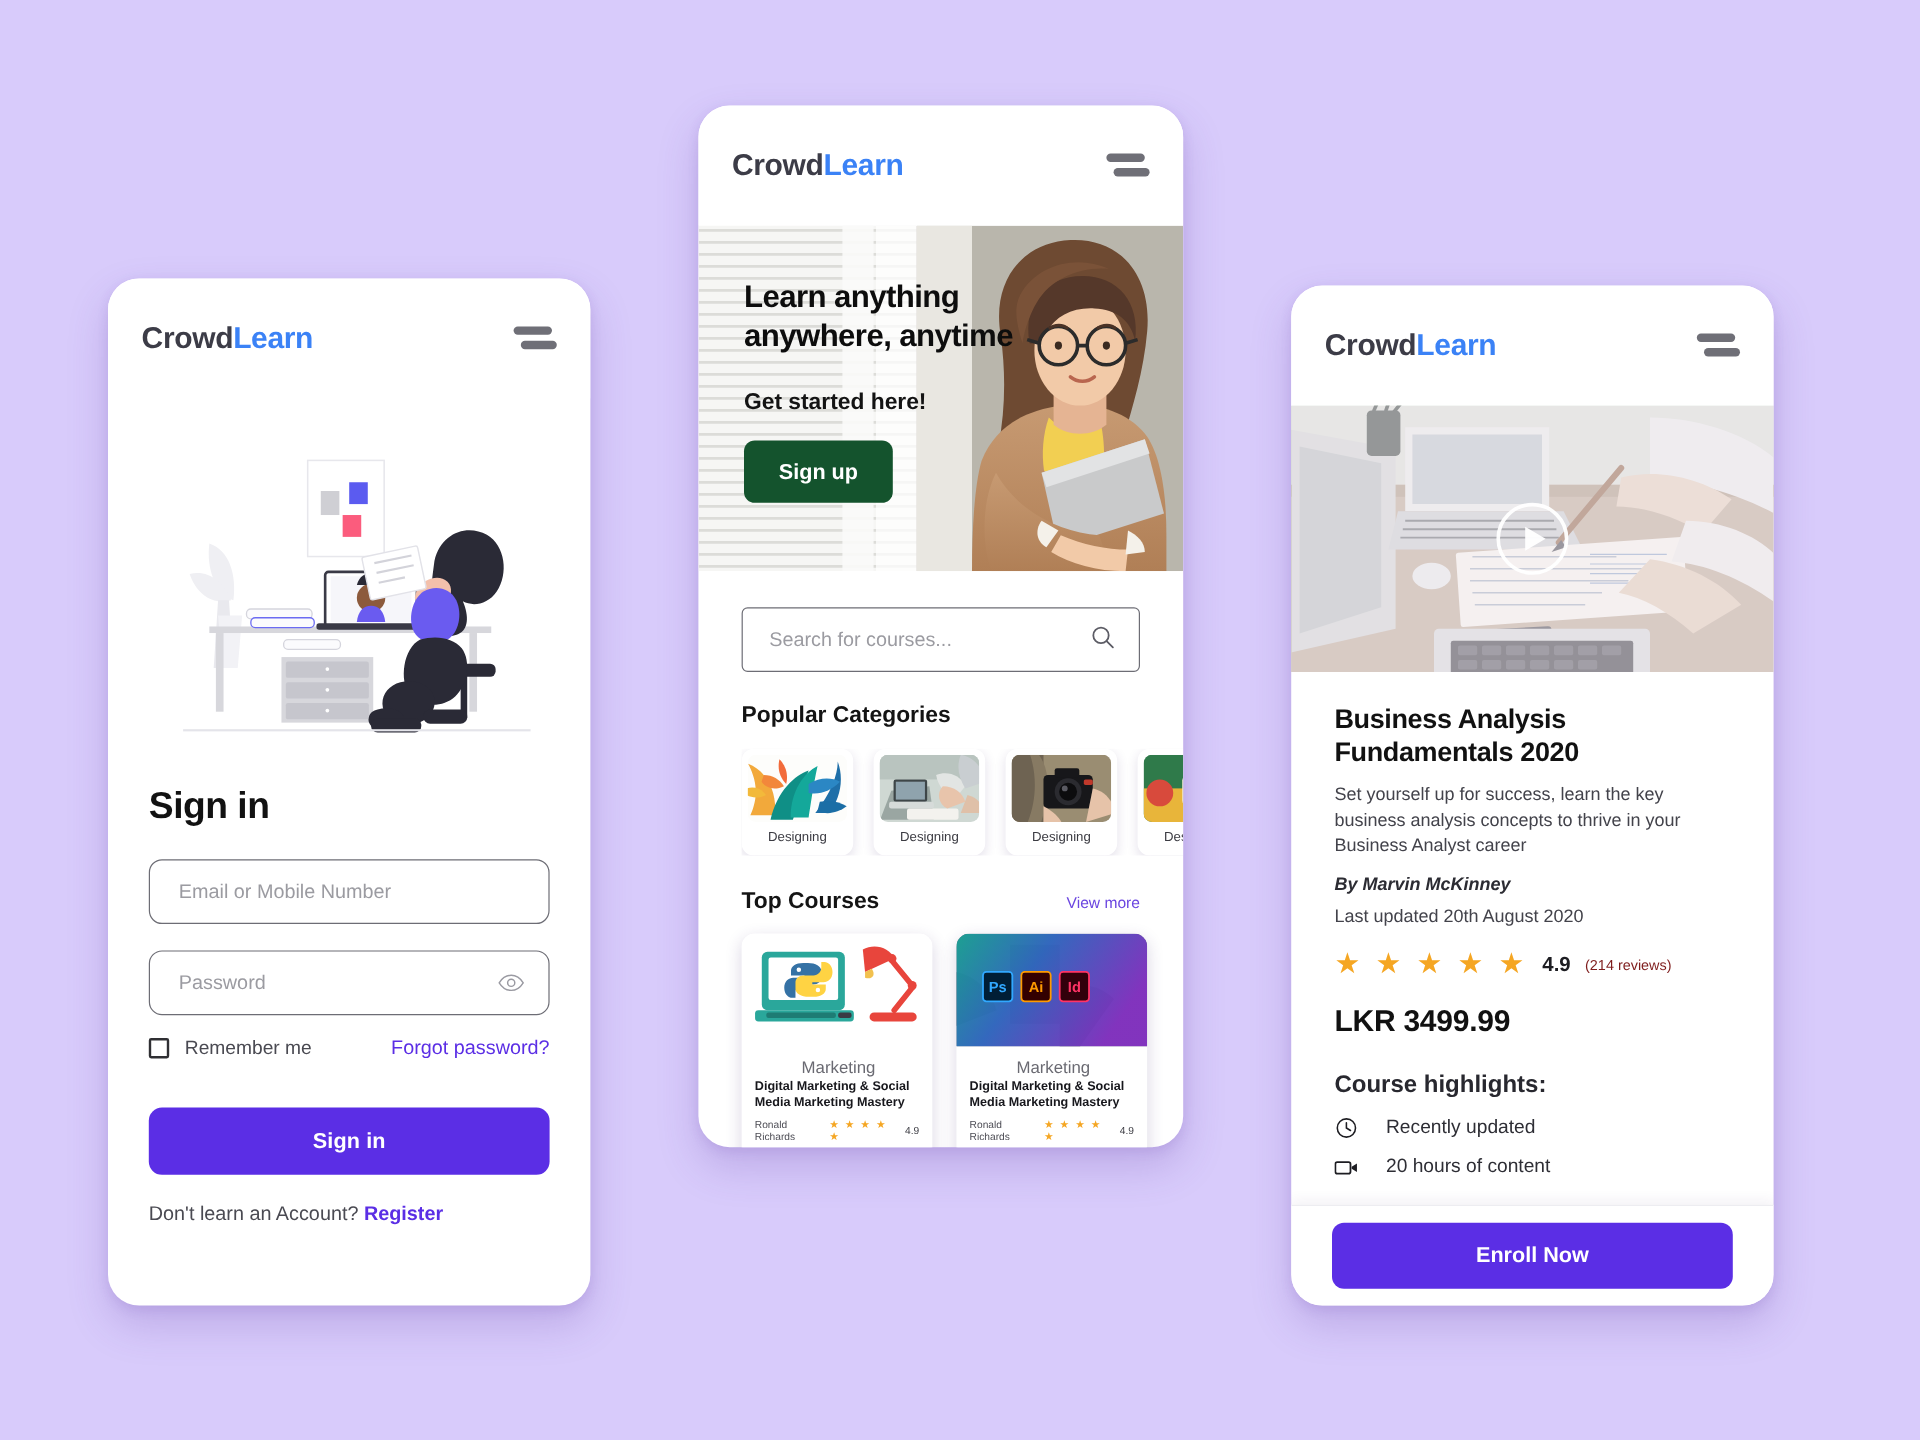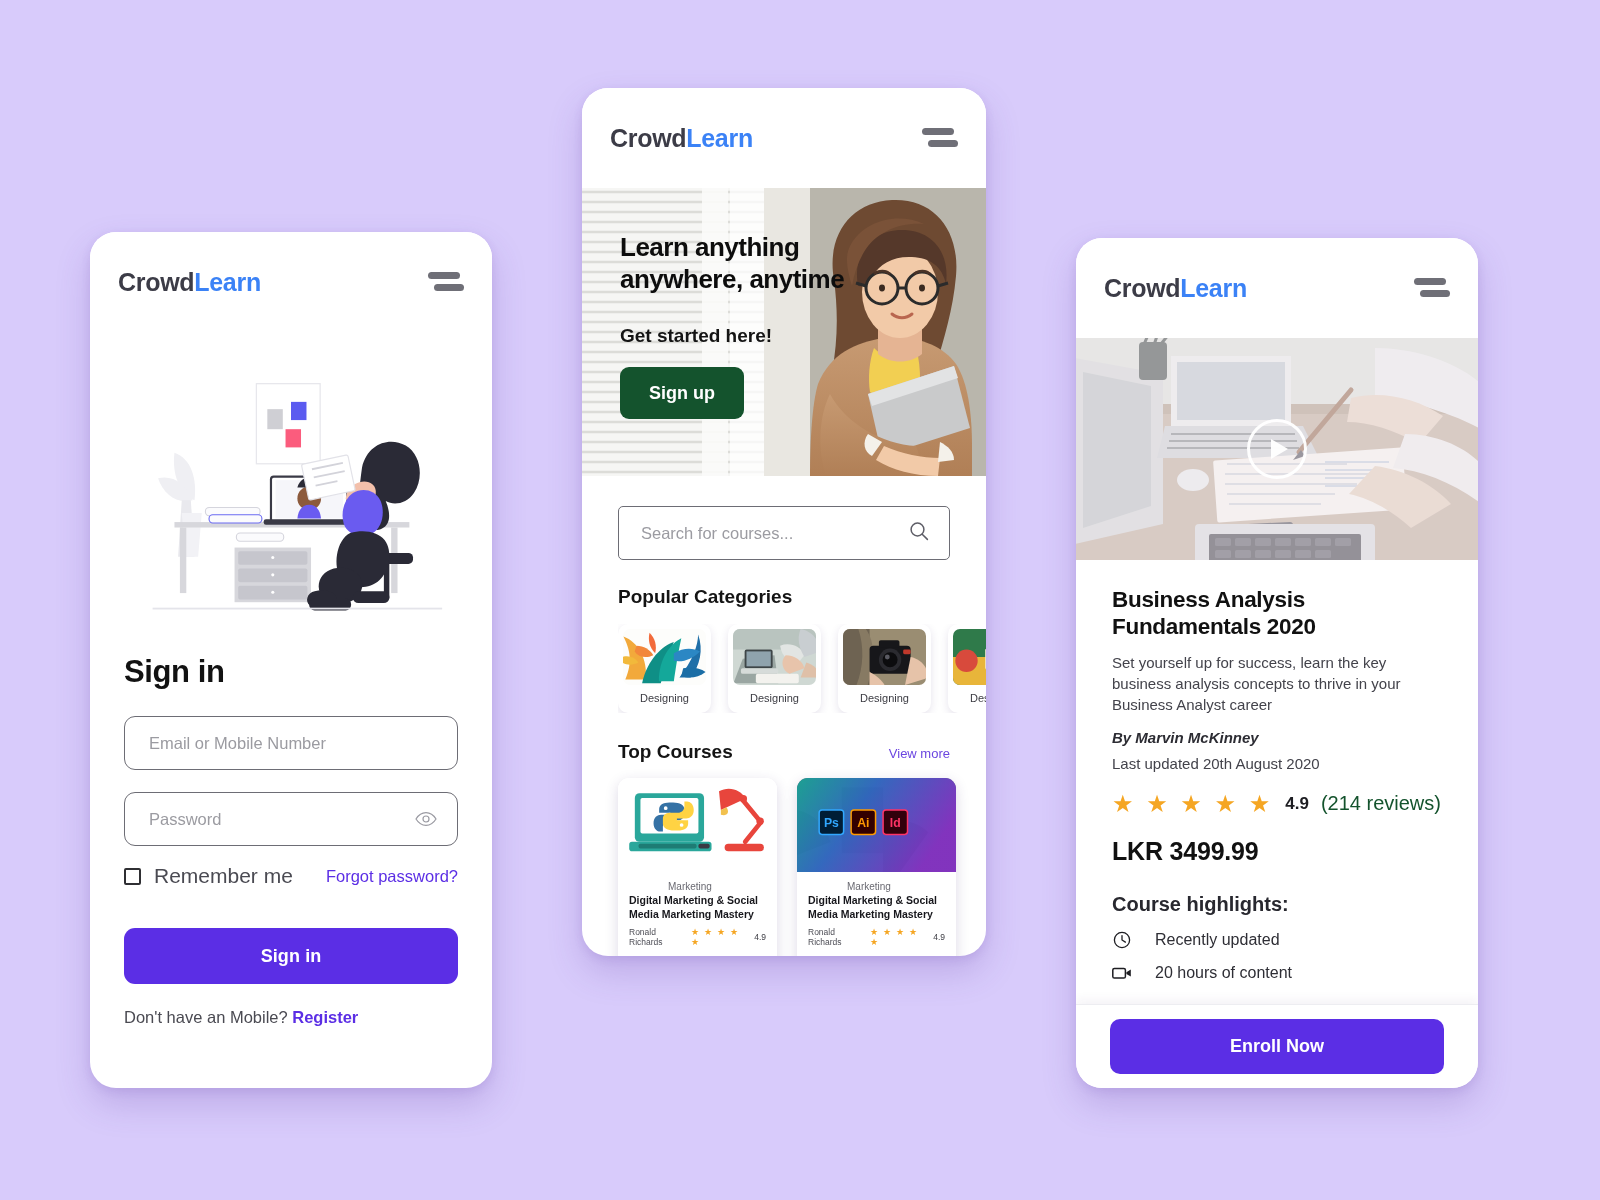--- a/index.html
+++ b/index.html
@@ -57,21 +57,21 @@
     border: none; outline: none; background: transparent;
     width: 100%; height: 100%; padding: 0 46px 0 24px;
     font-family: "Liberation Sans", sans-serif; font-size: 16.5px; color: #2a2a2a;
   }
   .field input::placeholder { color: #9b9ba1; }
   .eye { position: absolute; right: 20px; top: 50%; transform: translateY(-50%); cursor: pointer; line-height: 0; }
 
   .row-remember { display: flex; align-items: center; justify-content: space-between; margin-top: -4px; }
   .remember { display: flex; align-items: center; gap: 13px; }
   .cbx { width: 17px; height: 17px; border: 2px solid #2f2f33; border-radius: 2px; background: #fff; cursor: pointer; }
-  .remember-label { font-size: 21px; color: #4a4a52; }
+  .remember-label { font-size: 16px; color: #4a4a52; }
   .link-forgot { font-size: 16.5px; color: #5b2ee5; text-decoration: none; cursor: pointer; }
 
   .btn-primary {
     display: block; width: 100%; height: 56px; margin-top: 40px;
     background: #5b2ee5; color: #fff; border: none; border-radius: 11px;
     font-family: "Liberation Sans", sans-serif; font-size: 18px; font-weight: 700;
     cursor: pointer; letter-spacing: .1px;
   }
   .signup-hint { margin-top: 24px; font-size: 16.5px; color: #4a4a52; }
   .signup-hint a { color: #5b2ee5; font-weight: 700; text-decoration: none; cursor: pointer; }
@@ -118,21 +118,21 @@
 
   .courses-strip { display: flex; gap: 20px; margin-top: 15px; }
   .course-card {
     flex: 0 0 159px; background: #fff; border-radius: 11px; overflow: hidden;
     box-shadow: 0 4px 13px rgba(60,40,110,.18);
     cursor: pointer;
   }
   .course-thumb { height: 94px; }
   .course-thumb svg { display: block; width: 100%; height: 100%; }
   .course-meta { padding: 9px 11px 13px; }
-  .c-cat { font-size: 10px; color: #6a6a72; padding-left: 39px; }
+  .c-cat { font-size: 14px; color: #6a6a72; padding-left: 39px; }
   .c-name { font-size: 10.5px; font-weight: 700; color: #17171c; line-height: 1.32; margin-top: 2px; }
   .c-row { display: flex; justify-content: space-between; margin-top: 5px; }
   .c-author { font-size: 8.5px; color: #4d4d55; }
   .c-rate { display: flex; align-items: center; gap: 3px; }
   .c-rate .stars { color: #f5a623; font-size: 9px; letter-spacing: 1.2px; }
   .c-rate .num { font-size: 8.5px; color: #3b3b42; }
   .c-price { font-size: 13px; font-weight: 700; color: #17171c; margin-top: 8px; }
 
   
   .video { position: relative; height: 222px; overflow: hidden; }
@@ -149,21 +149,21 @@
   }
 
   .course-body { padding: 26px 36px 0; }
   .course-title { font-size: 22.5px; font-weight: 800; color: #111; line-height: 1.22; letter-spacing: -.3px; }
   .course-desc { margin-top: 11px; font-size: 15px; line-height: 1.42; color: #43434b; }
   .course-by { margin-top: 13px; font-size: 15px; font-weight: 700; color: #2c2c33; font-style: italic; }
   .course-updated { margin-top: 9px; font-size: 15px; color: #43434b; }
   .rating-row { display: flex; align-items: center; gap: 12px; margin-top: 20px; }
   .rating-row .stars { color: #f5a623; font-size: 24px; letter-spacing: 3px; line-height: 1; }
   .rating-row .score { font-size: 17px; font-weight: 700; color: #1d1d22; }
-  .rating-row .reviews { font-size: 20px; color: #14532d; }
+  .rating-row .reviews { font-size: 12px; color: #7f1d1d; }
   .course-price { margin-top: 21px; font-size: 25px; font-weight: 800; color: #111; letter-spacing: -.2px; }
 
   .hl-title { margin-top: 27px; font-size: 20px; font-weight: 600; color: #28282f; }
   .hl-item { display: flex; align-items: center; gap: 23px; margin-top: 15px; }
   .hl-item .ic { width: 20px; display: flex; justify-content: center; }
   .hl-item .txt { font-size: 16px; color: #2e2e35; }
 
   .footer-bar {
     position: absolute; left: 0; right: 0; bottom: 0; height: 84px;
     background: #fff; border-top: 1px solid #ededf1;
@@ -271,21 +271,21 @@
         <div class="remember">
           <span class="cbx"></span>
           <span class="remember-label">Remember me</span>
         </div>
         <a class="link-forgot">Forgot password?</a>
       </div>
 
       <button class="btn-primary">Sign in</button>
 
       <div class="signup-hint">
-        <span>Don't have an Mobile?</span>
+        <span>Don't learn an Account?</span>
         <a>Register</a>
       </div>
     </div>
   </div>
 
   <div class="phone" id="phone-home">
 
     <div class="appbar">
       <div class="brand">
         <span class="b-crowd">Crowd</span><span class="b-learn">Learn</span>

